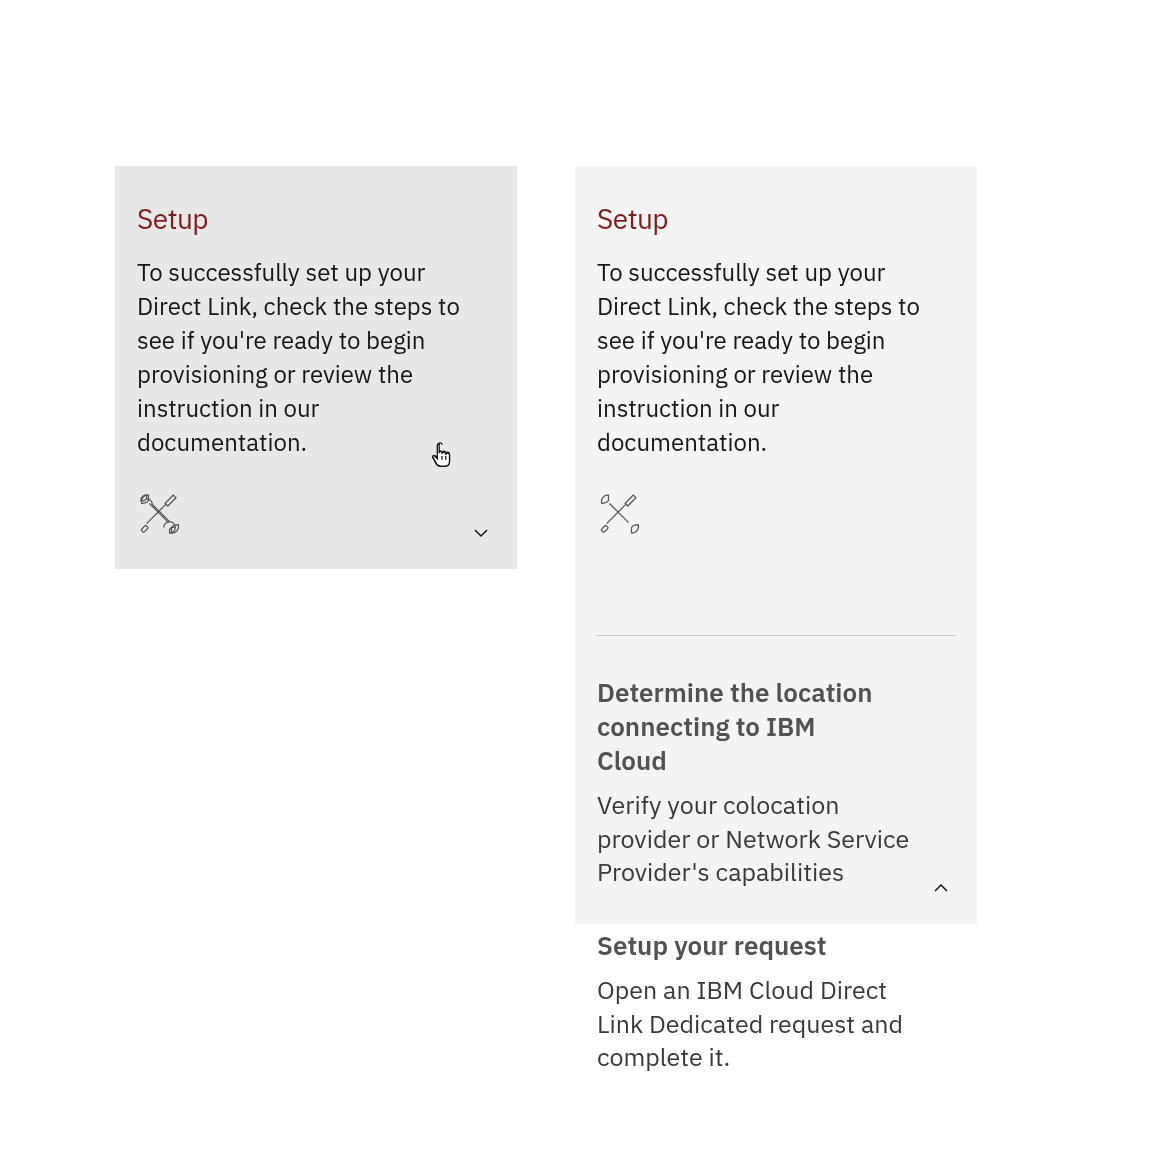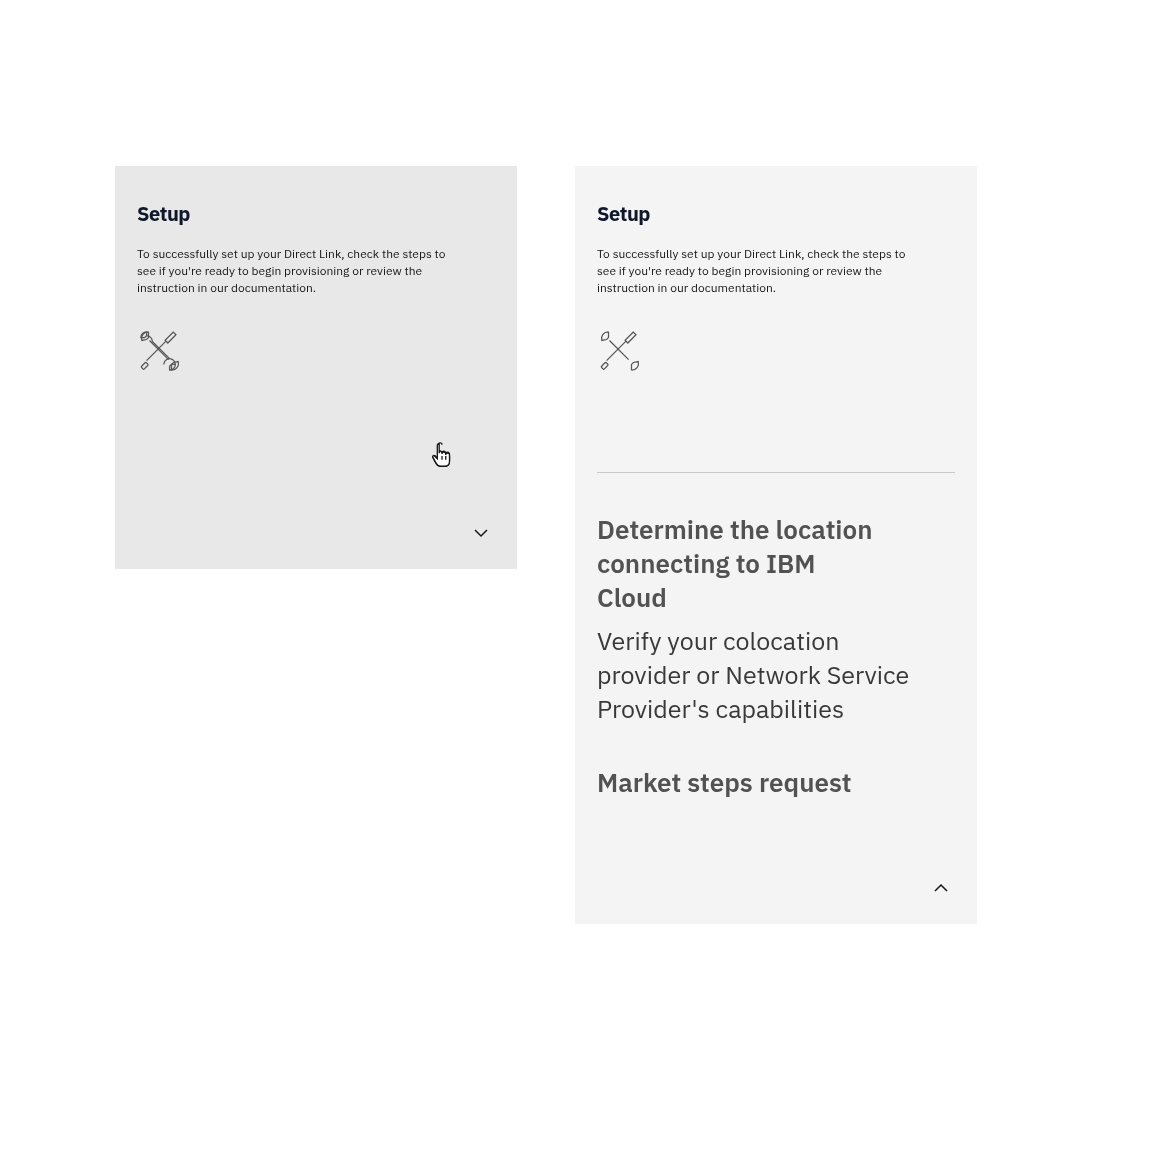--- a/index.html
+++ b/index.html
@@ -25,28 +25,28 @@
       background: #e8e8e8;
       height: 403px;
     }
     .card-right {
       left: 575px;
       top: 166px;
       background: #f4f4f4;
       height: 758px;
     }
     .card-title {
-      font-size: 20px;
-      font-weight: 700;
-      color: #0f172a;
+      font-size: 28px;
+      font-weight: 400;
+      color: #7f1d1d;
       margin-bottom: 18px;
       letter-spacing: -0.5px;
     }
     .card-description {
-      font-size: 12px;
+      font-size: 24px;
       font-weight: 400;
       color: #161616;
       line-height: 1.42;
       margin-bottom: 32px;
       max-width: 330px;
     }
     .tools-icon {
       width: 46px;
       height: 46px;
       display: block;
@@ -146,21 +146,22 @@
   </span>
 
   <hr class="divider">
 
   <div>
     <h3 class="step-title">Determine the location connecting to IBM Cloud</h3>
     <p class="step-description">Verify your colocation provider or Network Service Provider's capabilities</p>
   </div>
 
   <div>
-    <h3 class="step-title">Market steps request</h3>
+    <h3 class="step-title">Setup your request</h3>
+    <p class="step-description">Open an IBM Cloud Direct Link Dedicated request and complete it.</p>
   </div>
 
   <span class="chevron">
     <svg viewBox="0 0 16 16" fill="none" stroke="#161616" stroke-width="1.5">
       <polyline points="2,11 8,5 14,11"></polyline>
     </svg>
   </span>
 </div>
 
 </body></html>

